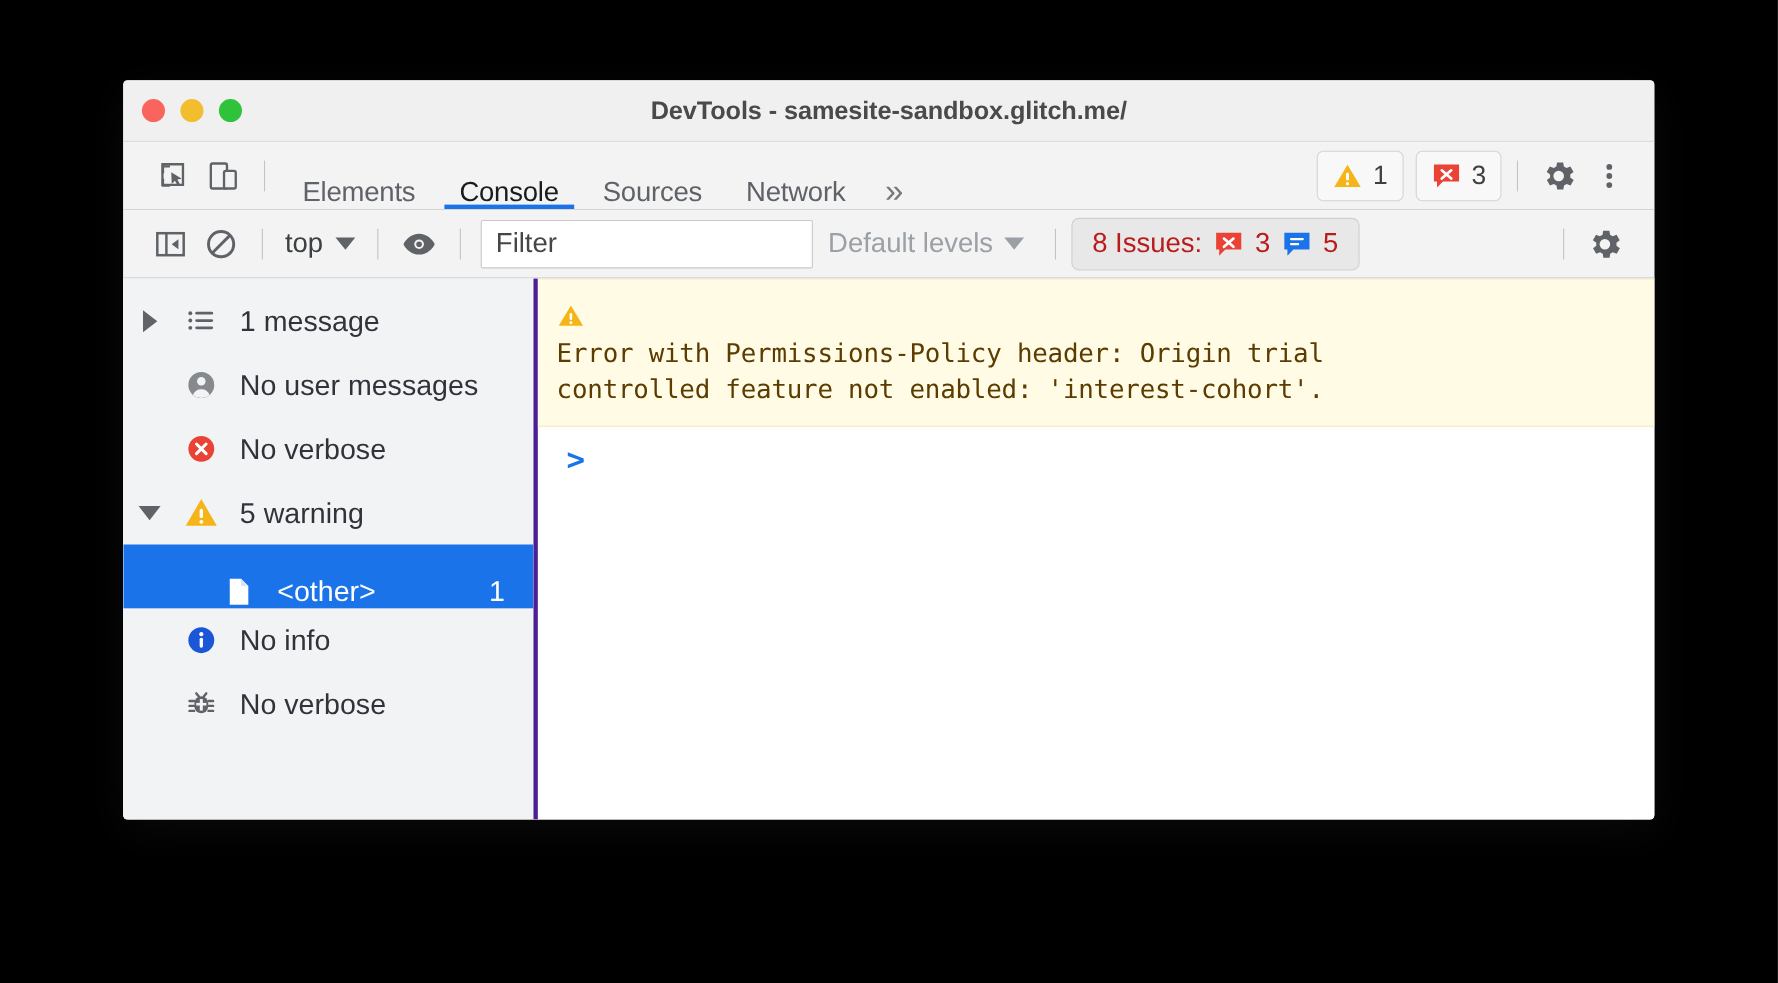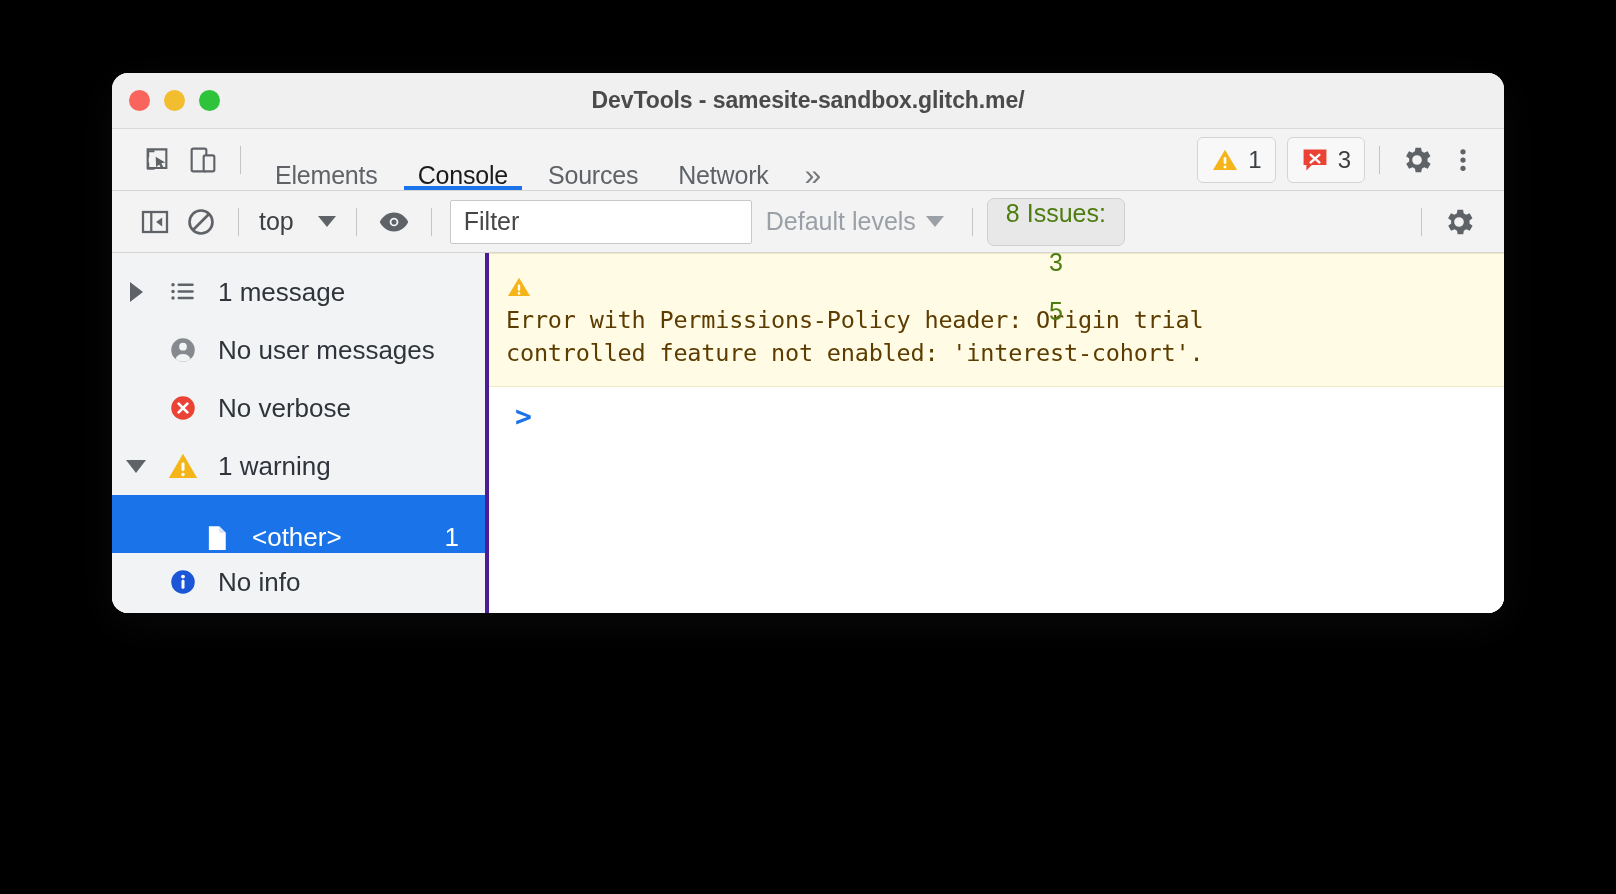--- a/index.html
+++ b/index.html
@@ -21,23 +21,23 @@
     height: 894px;
     background: #000000;
   }
 
   
   .window {
     position: absolute;
     left: 112px;
     top: 73px;
     width: 1392px;
-    height: 540px;
+    height: 672px;
     background: #ffffff;
-    border-radius: 16px;
+    border-radius: 4px;
     overflow: hidden;
     box-shadow: 0 10px 40px rgba(255,255,255,0.04);
   }
 
   
   .titlebar {
     position: relative;
     height: 55px;
     background: #f0f0f0;
     border-bottom: 1px solid #d9d9d9;
@@ -157,21 +157,21 @@
     background: #f3f3f3;
     border-bottom: 1px solid #d5d5d5;
     display: flex;
     align-items: center;
     padding-left: 20px;
     box-sizing: border-box;
   }
   .ctx-select {
     display: flex;
     align-items: center;
-    gap: 24px;
+    gap: 11px;
     font-size: 25px;
     color: #3c4043;
     padding: 0 6px;
     white-space: nowrap;
   }
   .caret {
     width: 0; height: 0;
     border-left: 9px solid transparent;
     border-right: 9px solid transparent;
     border-top: 11px solid #5f6368;
@@ -204,23 +204,22 @@
   .issues-pill {
     display: flex;
     align-items: center;
     gap: 10px;
     height: 46px;
     padding: 0 18px;
     border: 1px solid #cfcfcf;
     border-radius: 7px;
     background: #e8e8e8;
     font-size: 25px;
-    color: #4d7c0f;
+    color: #b91c1c;
     white-space: nowrap;
-    flex-direction: column;
   }
   .filterbar-right {
     margin-left: auto;
     display: flex;
     align-items: center;
     padding-right: 22px;
   }
 
   
   .body-split {
@@ -520,21 +519,21 @@
           <span class="twisty">
               <span class="tri-down"></span>
             </span>
           <span class="row-icon">
             <svg width="32" height="32" viewBox="0 0 24 24">
               <path d="M12 2.8L22.6 21H1.4z" fill="#f5b417"></path>
               <rect x="10.85" y="9.4" width="2.3" height="6.3" rx="1.1" fill="#ffffff"></rect>
               <circle cx="12" cy="18.3" r="1.3" fill="#ffffff"></circle>
             </svg>
           </span>
-          <span class="row-label">1 warning</span>
+          <span class="row-label">5 warning</span>
           <span class="row-count"></span>
         </div>
 
         <div class="tree-row selected">
           <span class="twisty"></span>
           <span class="twisty" style="width:34px"></span>
           <span class="row-icon">
             <svg width="30" height="30" viewBox="0 0 24 24">
               <path d="M5.5 2.5h8.2L19 7.8V21.5H5.5z" fill="#ffffff"></path>
               <path d="M13.7 2.5L19 7.8h-5.3z" fill="#d6e5fb"></path>

